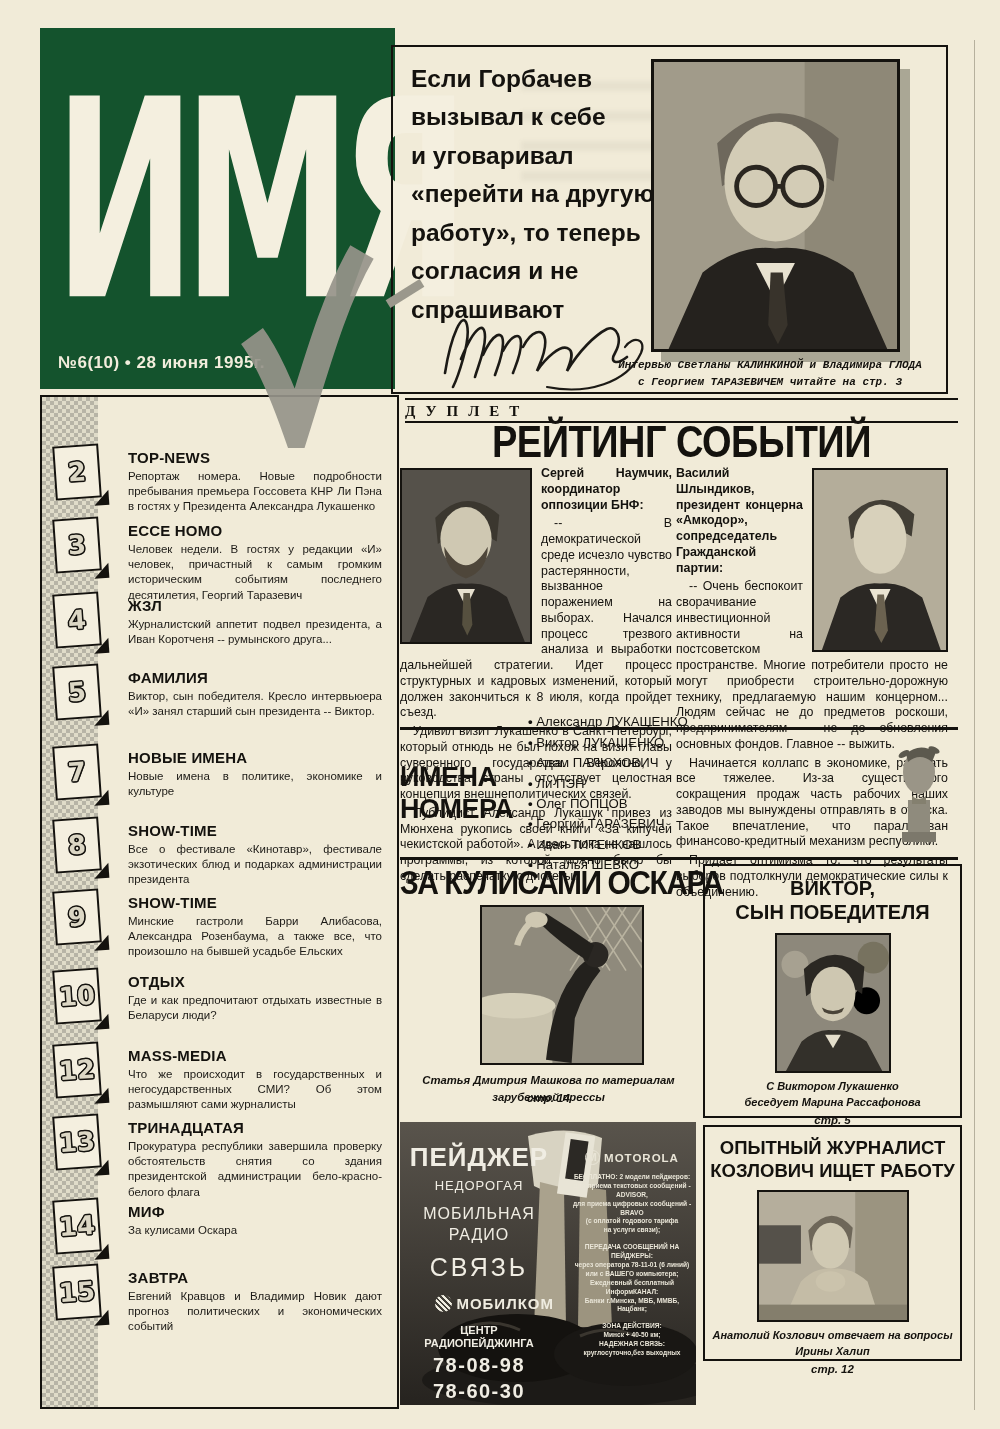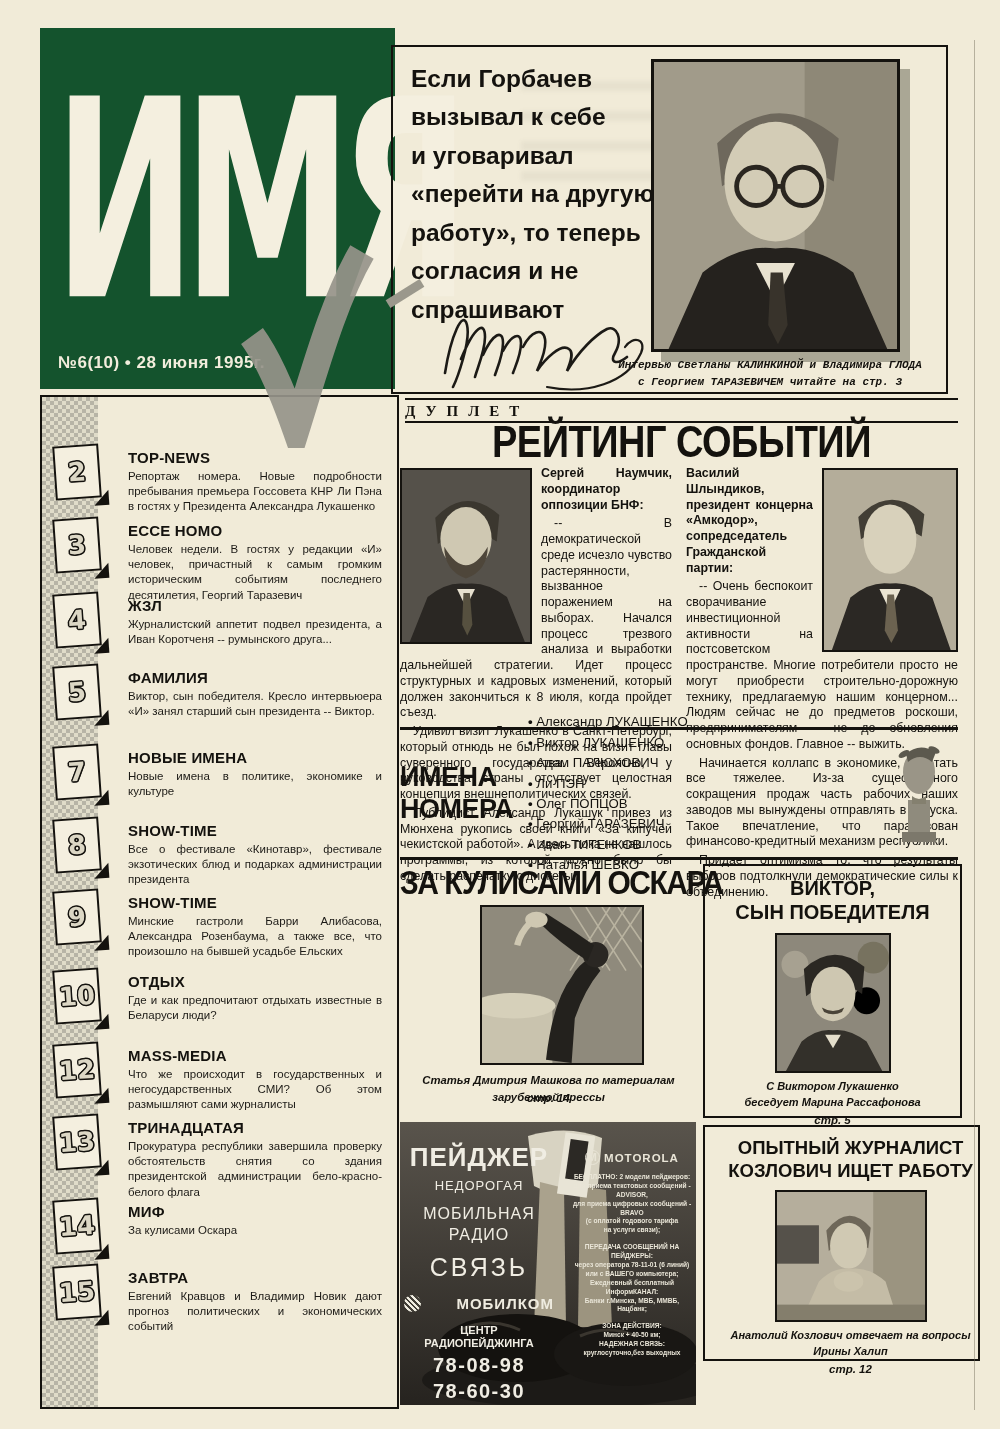--- a/index.html
+++ b/index.html
@@ -31,21 +31,21 @@
   .photo svg{display:block;width:100%;height:100%;}
 
   
   .duplet{position:absolute;left:405px;top:398px;width:553px;border-top:2.5px solid #14120e;
         border-bottom:2px solid #14120e;text-align:left;padding:2px 0 1px;}
   .duplet span{font-family:"Liberation Serif",serif;font-weight:bold;font-size:15px;letter-spacing:10px;}
   .rating-title{position:absolute;left:405px;top:418px;width:553px;margin:0;text-align:center;
         font-size:38px;font-weight:bold;letter-spacing:-.5px;transform:scaleY(1.15);transform-origin:top;}
 
   
-  .rating-article{position:absolute;left:400px;top:466px;width:558px;display:flex;gap:14px;
+  .rating-article{position:absolute;left:400px;top:466px;width:558px;display:flex;gap:4px;
         font-size:12.4px;line-height:1.27;text-align:justify;}
   .rating-article .col{width:272px;}
   .rating-article p{margin:0 0 3px;text-indent:13px;}
   .rating-article p.lead-name{font-weight:bold;text-indent:0;}
   .art-photo{border:2.5px solid #15130f;background:#8f8a7c;}
   .art-photo.left{float:left;width:128px;height:172px;margin:2px 9px 3px 0;}
   .art-photo.right{float:right;width:132px;height:180px;margin:2px 0 3px 9px;}
 
   
   .rule{position:absolute;background:#14120e;height:2.5px;}
@@ -62,39 +62,39 @@
         letter-spacing:-1.5px;white-space:nowrap;transform:scaleY(1.12);transform-origin:top left;}
   .oscar-photo{position:absolute;left:480px;top:905px;width:160px;height:156px;border:2.5px solid #15130f;background:#87816f;}
   .oscar-caption{position:absolute;left:402px;top:1072px;width:293px;text-align:center;font-size:11.3px;
         font-weight:bold;font-style:italic;line-height:1.5;}
   .oscar-ref{position:absolute;left:402px;top:1092px;width:293px;text-align:center;font-size:11.5px;
         font-weight:bold;font-style:italic;}
 
   
   .promo-box{position:absolute;border:2.5px solid #14120e;text-align:center;}
   .victor-box{left:703px;top:864px;width:255px;height:250px;}
-  .kozlovich-box{left:703px;top:1125px;width:255px;height:232px;padding-left:18px;}
+  .kozlovich-box{left:703px;top:1125px;width:255px;height:232px;}
   .promo-title{font-weight:bold;line-height:1.22;white-space:pre-line;margin-top:10px;}
   .victor-box .promo-title{font-size:20px;}
   .kozlovich-box .promo-title{font-size:18.5px;}
   .promo-photo{margin:8px auto 6px;border:2.5px solid #15130f;background:#8d887b;}
   .victor-photo{width:112px;height:136px;}
   .kozlovich-photo{width:148px;height:128px;}
   .promo-caption{font-size:11px;font-weight:bold;font-style:italic;line-height:1.45;white-space:pre-line;}
   .promo-ref{font-size:11.5px;font-weight:bold;font-style:italic;margin-top:3px;}
 
   
   .pager-ad{position:absolute;left:400px;top:1122px;width:296px;height:283px;overflow:hidden;}
   .pager-ad > svg{position:absolute;left:0;top:0;width:100%;height:100%;}
   .ad-left{position:absolute;left:4px;top:20px;width:150px;text-align:center;color:#f0ede3;z-index:2;}
   .ad-product{font-size:26px;font-weight:bold;letter-spacing:1px;}
   .ad-line2{font-size:13px;margin-top:5px;letter-spacing:1px;}
   .ad-line3{font-size:16px;margin-top:11px;line-height:1.3;white-space:pre-line;letter-spacing:1px;}
   .ad-line4{font-size:25px;margin-top:7px;letter-spacing:3px;}
-  .ad-brand{display:flex;align-items:center;justify-content:space-between;gap:4px;margin-top:13px;}
+  .ad-brand{display:flex;align-items:center;justify-content:flex-end;gap:4px;margin-top:13px;}
   .brand-circle{width:17px;height:17px;border-radius:50%;background:
         repeating-linear-gradient(45deg,#efece0 0 2px,#434039 2px 4px);flex:none;}
   .ad-brand span{font-size:15px;font-weight:bold;letter-spacing:1px;color:#efece0;}
   .ad-center{font-size:11px;font-weight:bold;margin-top:12px;line-height:1.25;white-space:pre-line;}
   .ad-phone{font-size:20px;font-weight:bold;letter-spacing:1.5px;margin-top:3px;}
   .ad-right{position:absolute;right:2px;top:28px;width:124px;text-align:center;color:#e9e5d7;z-index:2;}
   .ad-moto{display:flex;align-items:center;justify-content:center;gap:4px;}
   .moto-circle{width:13px;height:13px;border-radius:50%;border:1.5px solid #e9e5d7;font-size:8px;
         font-weight:bold;line-height:13px;text-align:center;flex:none;}
   .ad-moto span{font-size:11.5px;font-weight:bold;letter-spacing:1px;}

